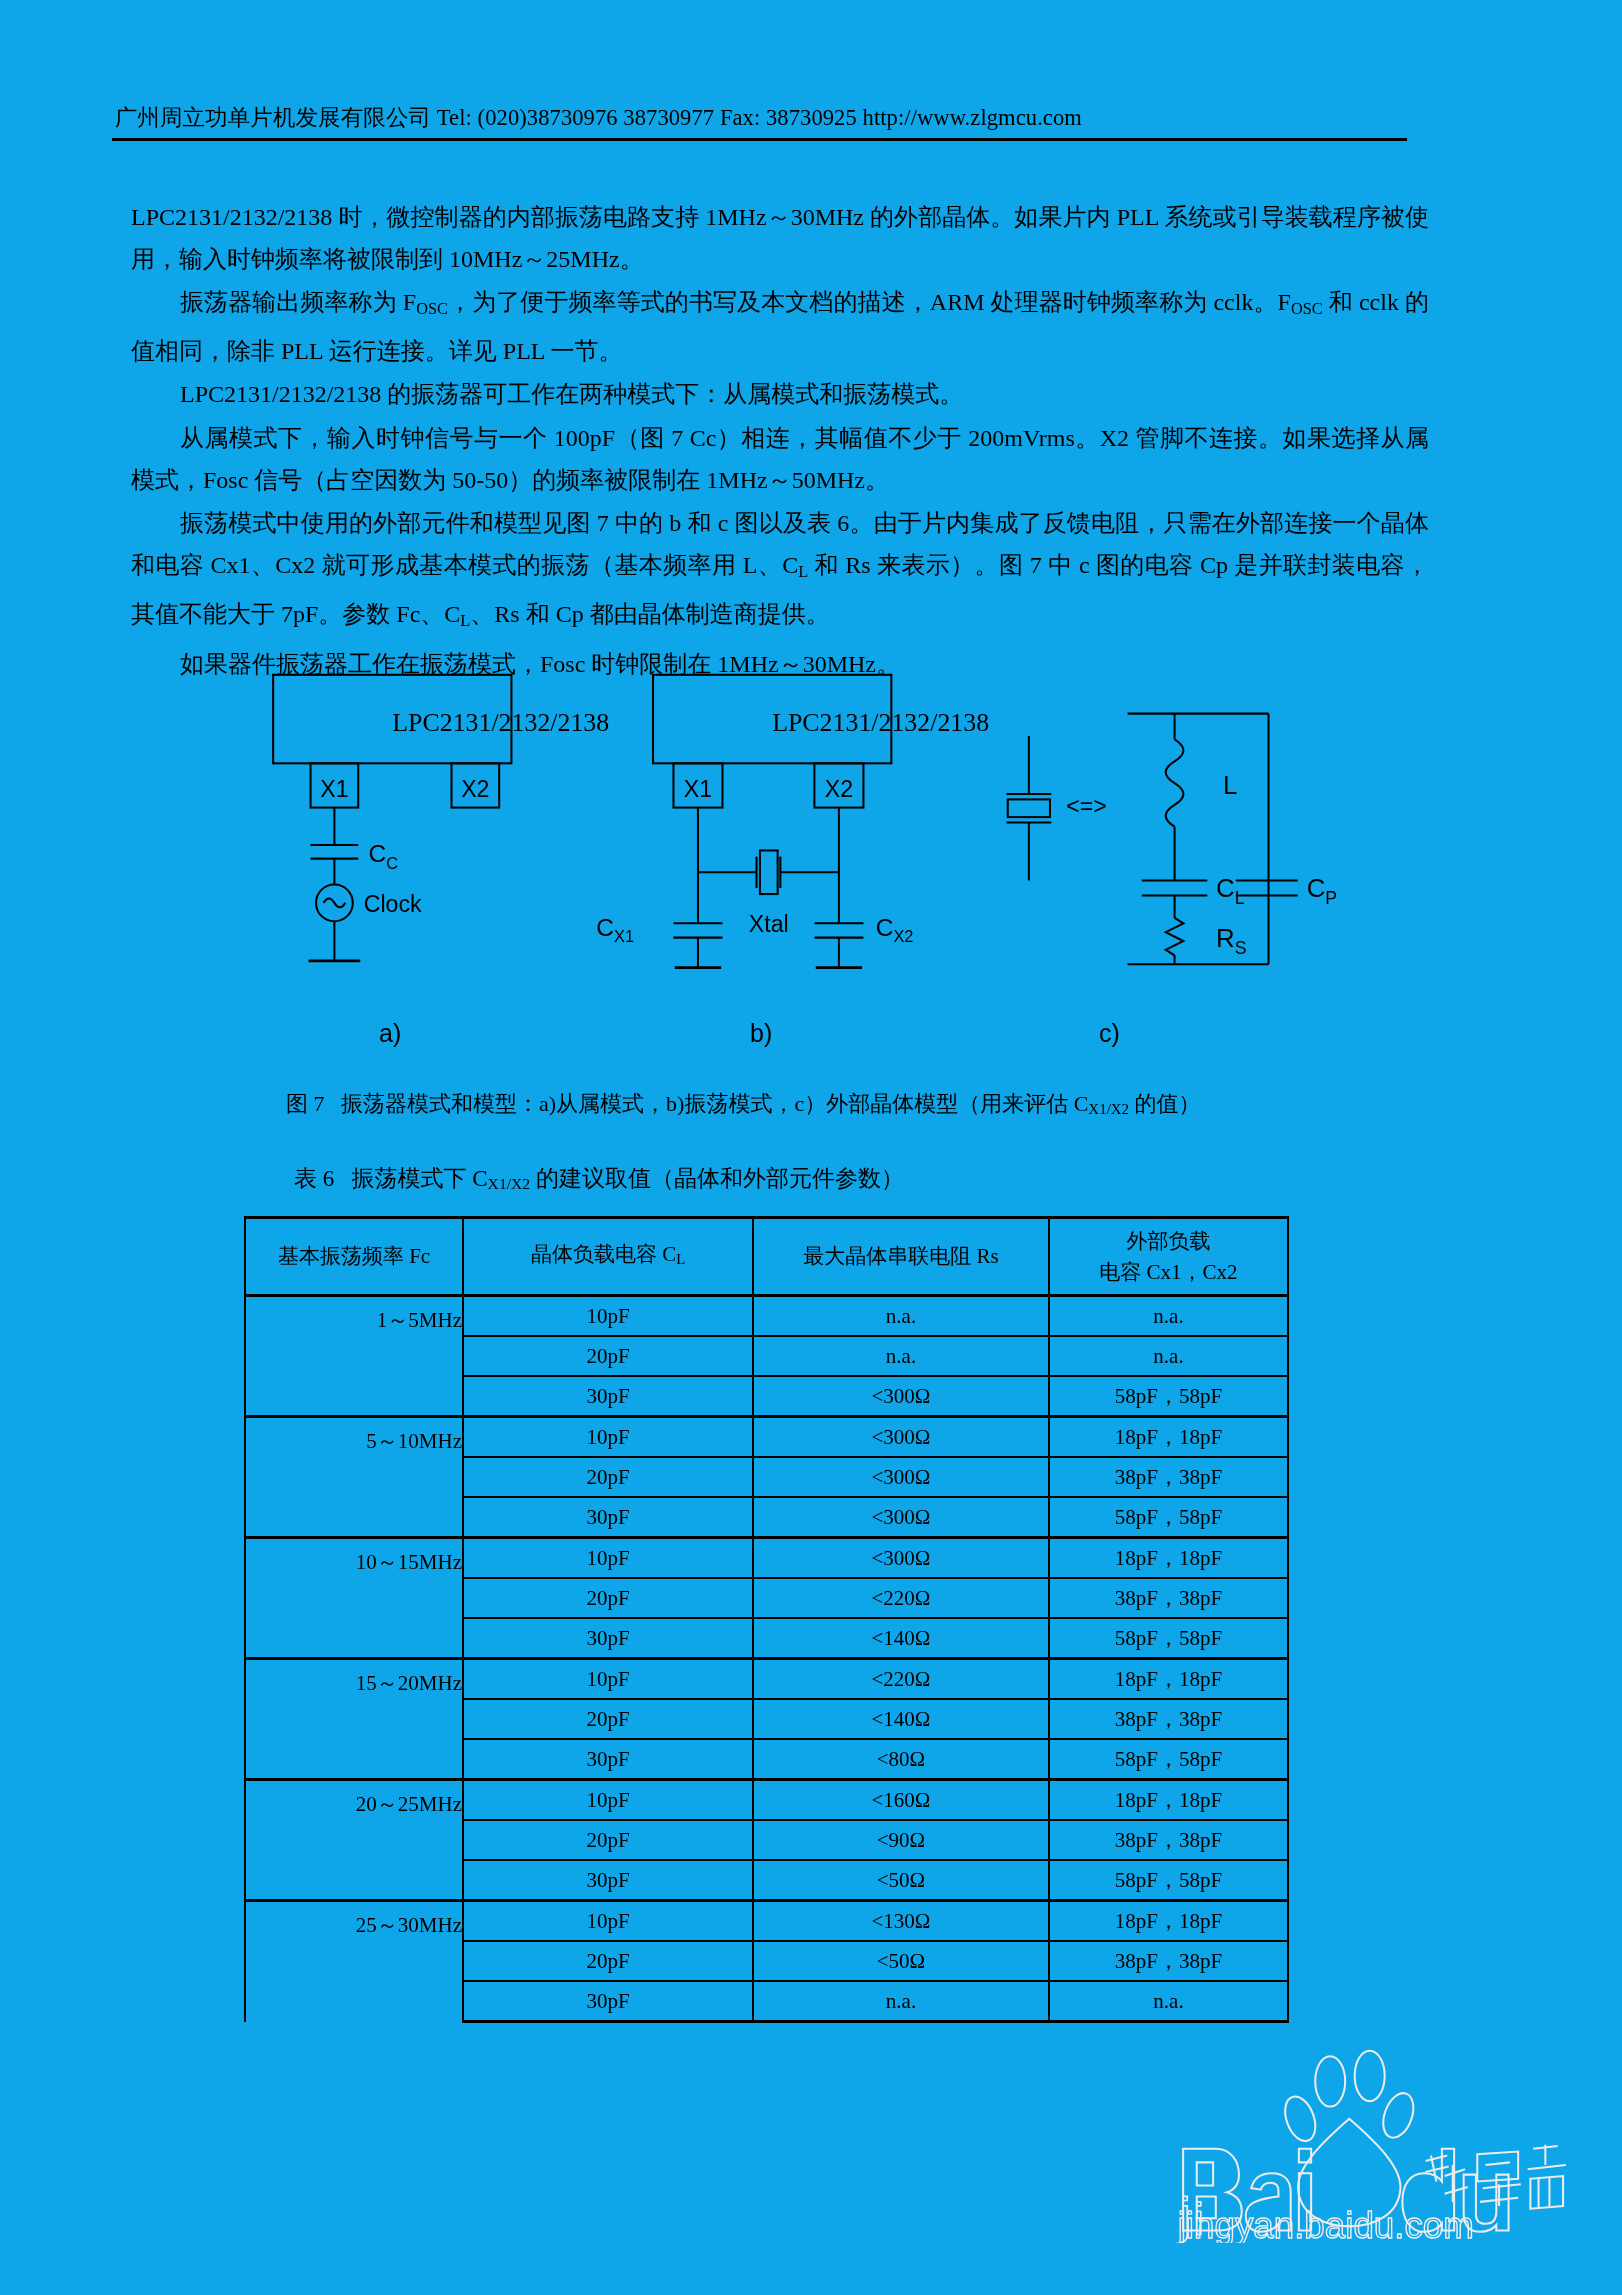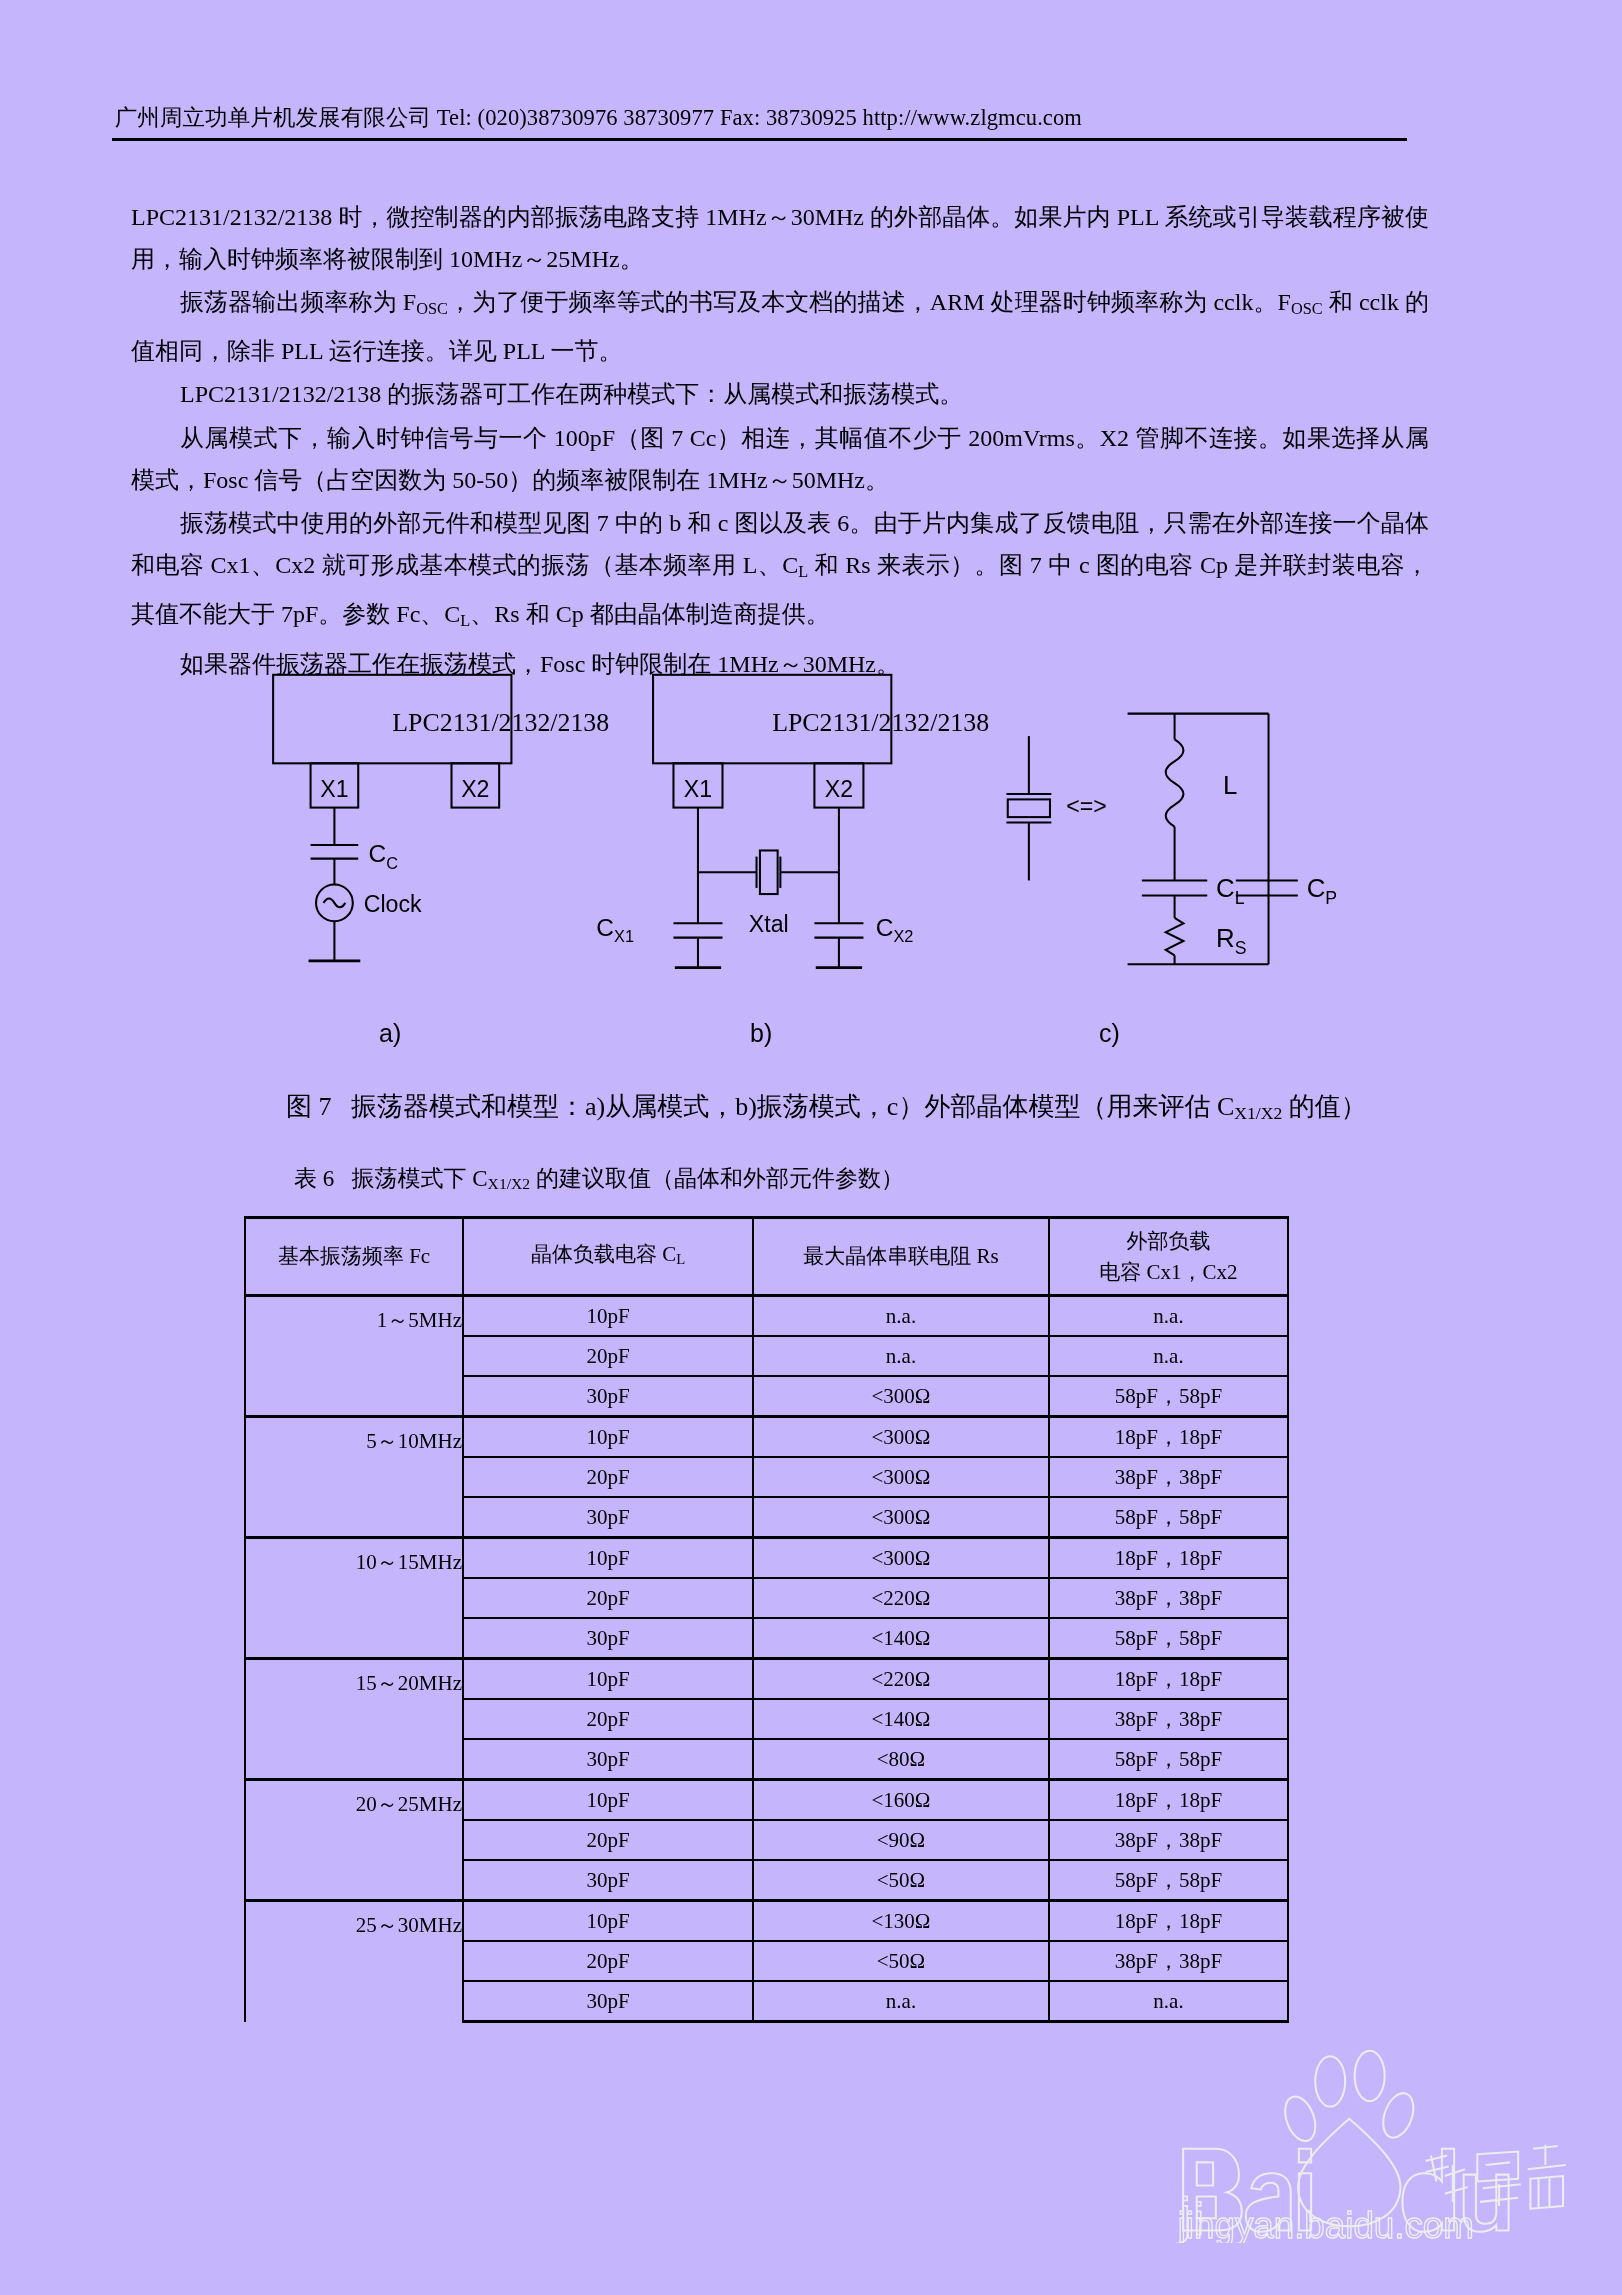--- a/index.html
+++ b/index.html
@@ -9,21 +9,21 @@
     background: #ffffff;
   }
   body {
     font-family: "Liberation Serif", "DejaVu Serif", serif;
     color: #000000;
   }
   #page {
     position: relative;
     width: 1622px;
     height: 2295px;
-    background: #c4b5fd;
+    background: #0ea5e9;
     overflow: hidden;
   }
 
   
   #header {
     position: absolute;
     left: 112px;
     top: 104px;
     width: 1295px;
   }
@@ -79,21 +79,21 @@
   }
   #fig-label-a { left: 379px; top: 1019px; }
   #fig-label-b { left: 750px; top: 1019px; }
   #fig-label-c { left: 1099px; top: 1019px; }
 
   
   #fig-caption {
     position: absolute;
     left: 286px;
     top: 1089px;
-    font-size: 26px;
+    font-size: 22px;
     white-space: nowrap;
   }
 
   
   #table-caption {
     position: absolute;
     left: 294px;
     top: 1163px;
     font-size: 23px;
     white-space: nowrap;

